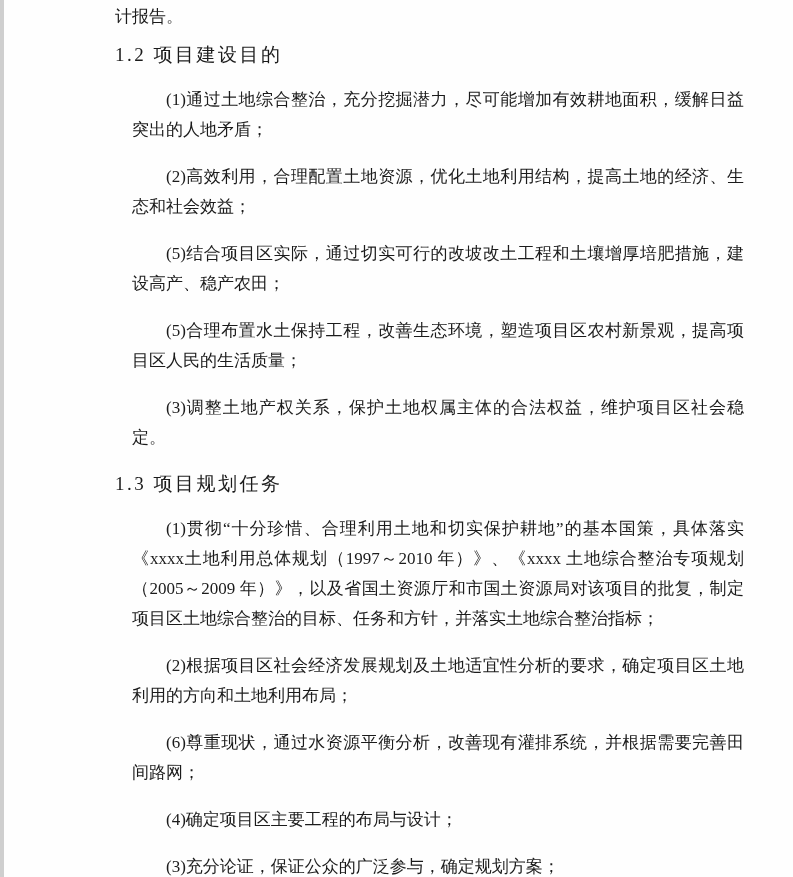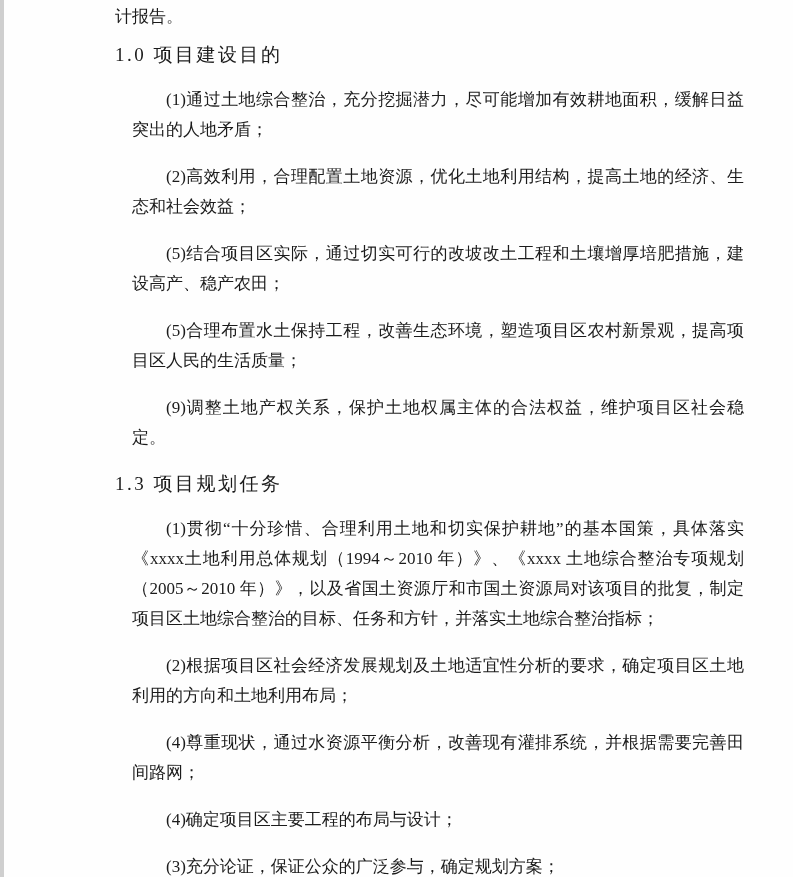--- a/index.html
+++ b/index.html
@@ -36,28 +36,28 @@
     margin:9px 0 9px 0;
   }
 </style>
 </head>
 <body>
 
 <div class="page">
   <div class="page-edge"></div>
   <div class="content">
     <p class="cont-line">计报告。</p>
-    <h2 class="sec-heading">1.0 项目建设目的</h2>
+    <h2 class="sec-heading">1.2 项目建设目的</h2>
     <p class="para">(1)通过土地综合整治，充分挖掘潜力，尽可能增加有效耕地面积，缓解日益突出的人地矛盾；</p>
     <p class="para">(2)高效利用，合理配置土地资源，优化土地利用结构，提高土地的经济、生态和社会效益；</p>
     <p class="para">(5)结合项目区实际，通过切实可行的改坡改土工程和土壤增厚培肥措施，建设高产、稳产农田；</p>
     <p class="para">(5)合理布置水土保持工程，改善生态环境，塑造项目区农村新景观，提高项目区人民的生活质量；</p>
-    <p class="para">(9)调整土地产权关系，保护土地权属主体的合法权益，维护项目区社会稳定。</p>
+    <p class="para">(3)调整土地产权关系，保护土地权属主体的合法权益，维护项目区社会稳定。</p>
     <h2 class="sec-heading">1.3 项目规划任务</h2>
-    <p class="para">(1)贯彻“十分珍惜、合理利用土地和切实保护耕地”的基本国策，具体落实《xxxx土地利用总体规划（1994～2010 年）》、《xxxx 土地综合整治专项规划（2005～2010 年）》，以及省国土资源厅和市国土资源局对该项目的批复，制定项目区土地综合整治的目标、任务和方针，并落实土地综合整治指标；</p>
+    <p class="para">(1)贯彻“十分珍惜、合理利用土地和切实保护耕地”的基本国策，具体落实《xxxx土地利用总体规划（1997～2010 年）》、《xxxx 土地综合整治专项规划（2005～2009 年）》，以及省国土资源厅和市国土资源局对该项目的批复，制定项目区土地综合整治的目标、任务和方针，并落实土地综合整治指标；</p>
     <p class="para">(2)根据项目区社会经济发展规划及土地适宜性分析的要求，确定项目区土地利用的方向和土地利用布局；</p>
-    <p class="para">(4)尊重现状，通过水资源平衡分析，改善现有灌排系统，并根据需要完善田间路网；</p>
+    <p class="para">(6)尊重现状，通过水资源平衡分析，改善现有灌排系统，并根据需要完善田间路网；</p>
     <p class="para">(4)确定项目区主要工程的布局与设计；</p>
     <p class="para">(3)充分论证，保证公众的广泛参与，确定规划方案；</p>
     <h2 class="sec-heading">1.4 项目规划依据</h2>
 
   </div>
 </div>
 
 </body></html>

